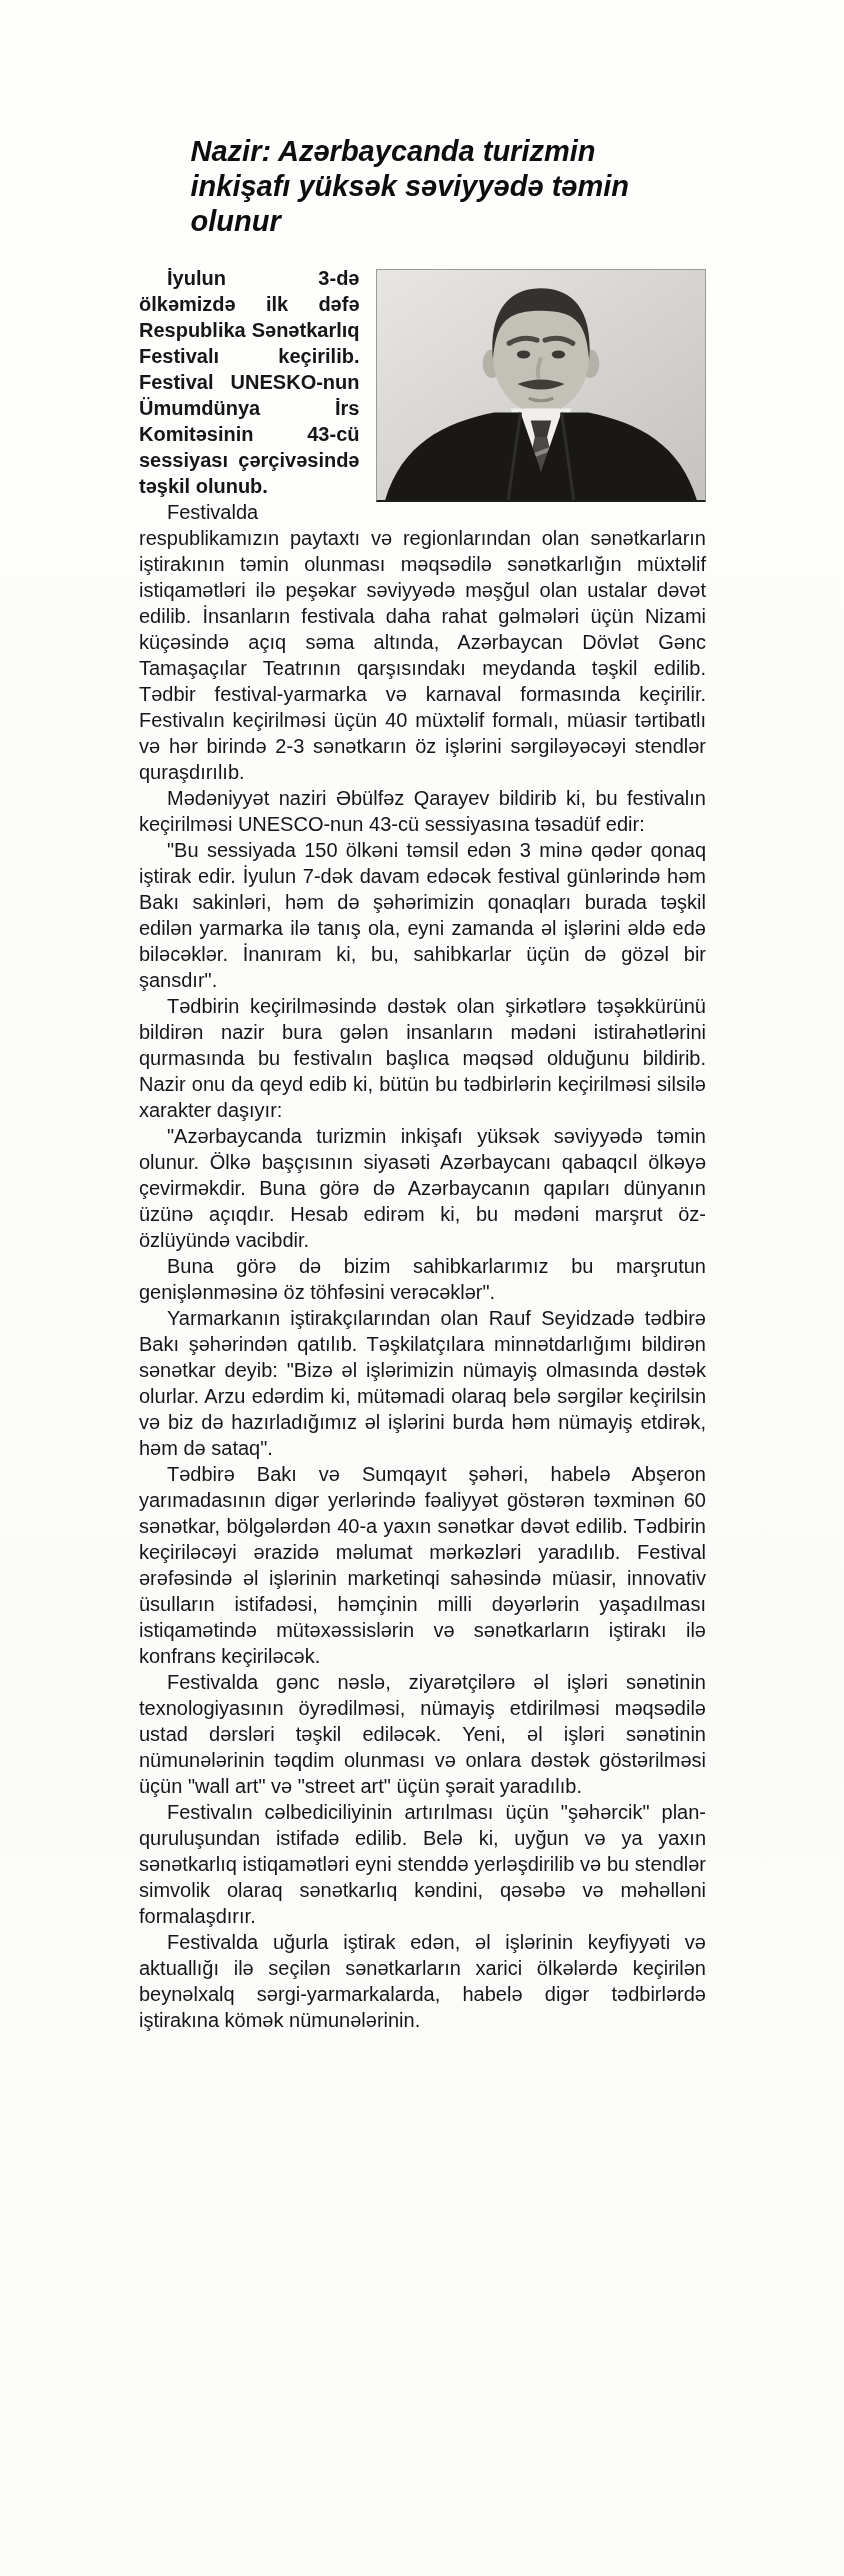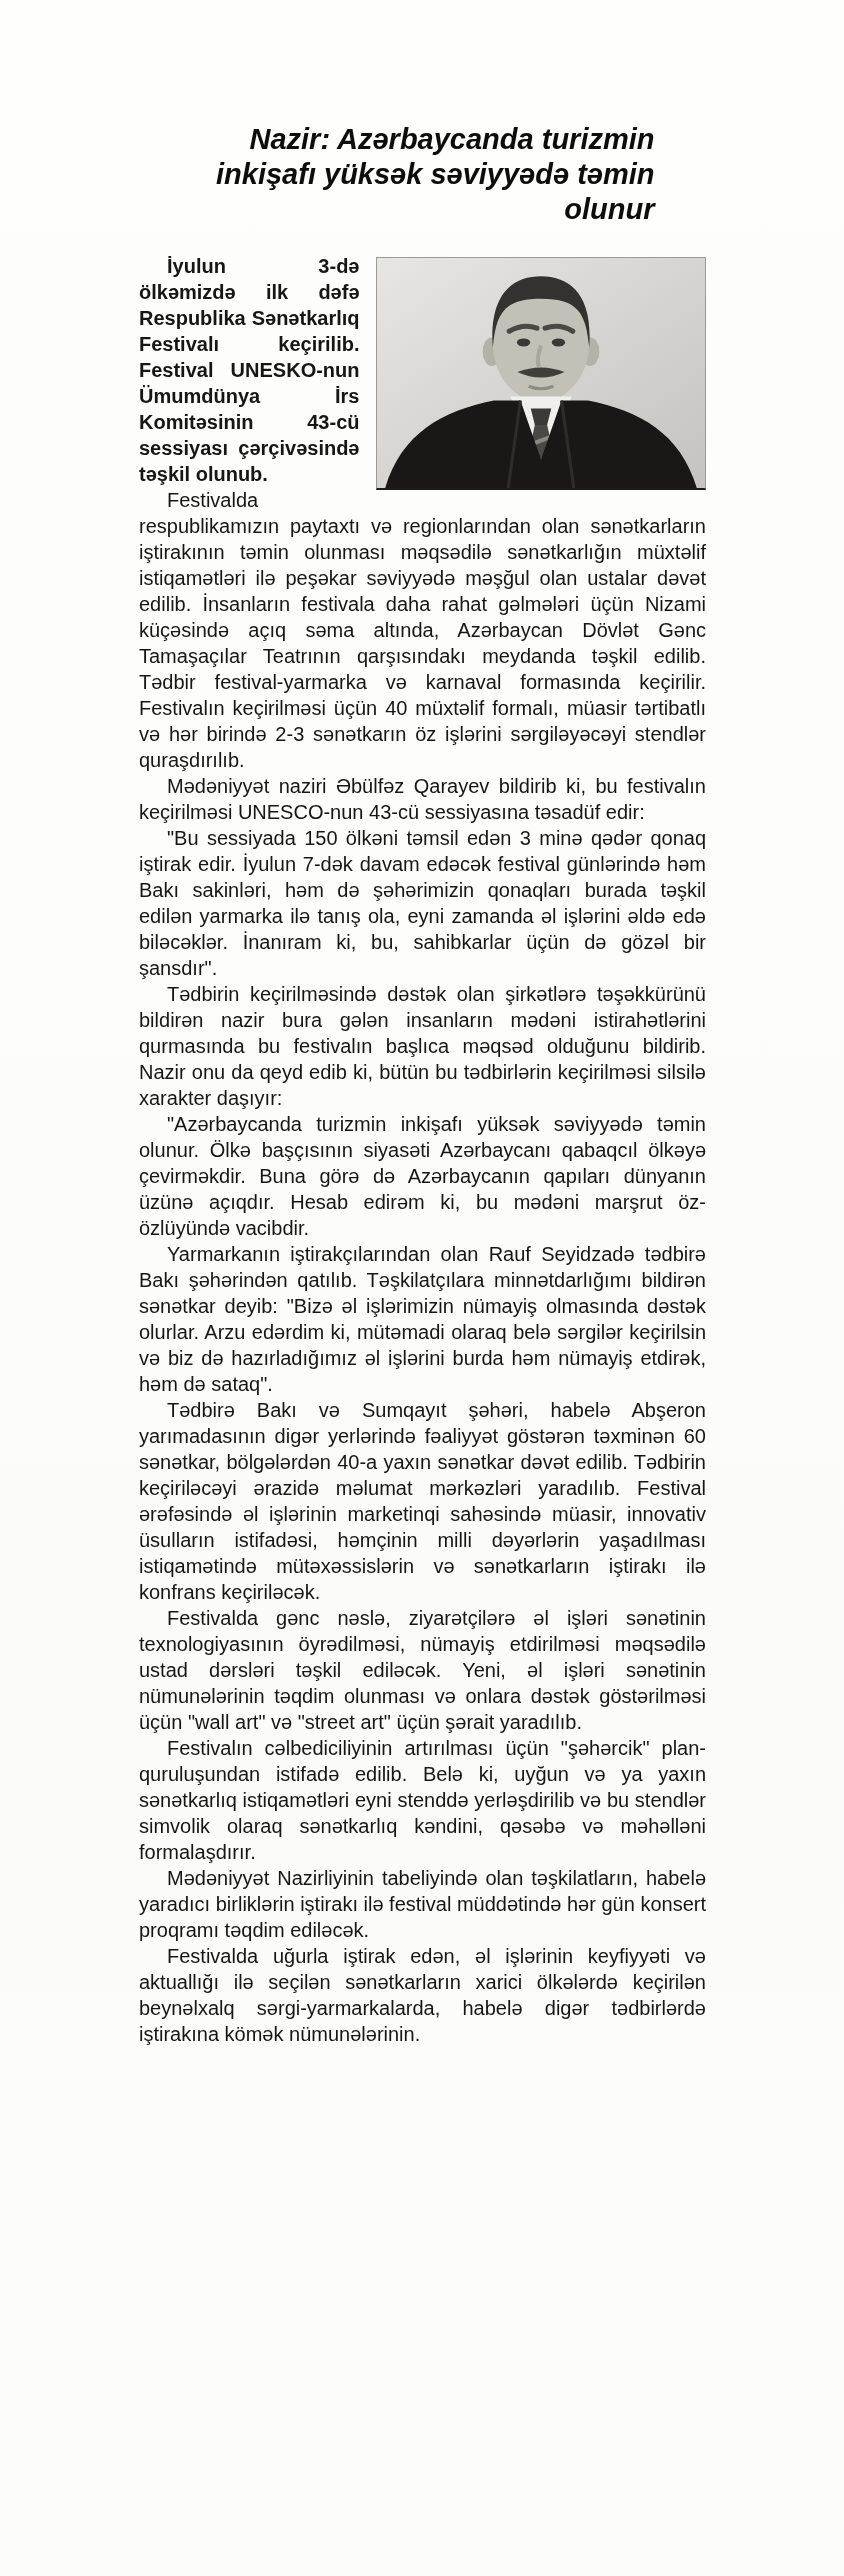--- a/index.html
+++ b/index.html
@@ -17,22 +17,22 @@
     position: relative;
     width: 845px;
     height: 2733px;
     box-sizing: border-box;
     padding-top: 118px;
     background: linear-gradient(180deg, #fefefd 0%, #fbfbf9 60%, #fcfcfa 100%);
     overflow: hidden;
   }
   .title {
     width: 464px;
-    margin: 4px auto 27px auto;
-    text-align: right;
+    margin: 16px auto 27px auto;
+    text-align: left;
     font-style: italic;
     font-weight: 700;
     font-size: 29px;
     line-height: 1.2;
     color: #0d0d0d;
   }
   .article {
     width: 567px;
     margin: 8px auto;
     font-size: 20px;
@@ -118,22 +118,22 @@
         <path d="M180,140 L192,226" stroke="#2e2d2a" stroke-width="3"></path>
       </svg>
     </figure>
 
     <p class="lead">İyulun 3-də ölkəmizdə ilk dəfə Respublika Sənətkarlıq Festivalı keçirilib. Festival UNESKO-nun Ümumdünya İrs Komitəsinin 43-cü sessiyası çərçivəsində təşkil olunub.</p>
     <p>Festivalda respublikamızın paytaxtı və regionlarından olan sənətkarların iştirakının təmin olunması məqsədilə sənətkarlığın müxtəlif istiqamətləri ilə peşəkar səviyyədə məşğul olan ustalar dəvət edilib. İnsanların festivala daha rahat gəlmələri üçün Nizami küçəsində açıq səma altında, Azərbaycan Dövlət Gənc Tamaşaçılar Teatrının qarşısındakı meydanda təşkil edilib. Tədbir festival-yarmarka və karnaval formasında keçirilir. Festivalın keçirilməsi üçün 40 müxtəlif formalı, müasir tərtibatlı və hər birində 2-3 sənətkarın öz işlərini sərgiləyəcəyi stendlər quraşdırılıb.</p>
     <p>Mədəniyyət naziri Əbülfəz Qarayev bildirib ki, bu festivalın keçirilməsi UNESCO-nun 43-cü sessiyasına təsadüf edir:</p>
     <p>"Bu sessiyada 150 ölkəni təmsil edən 3 minə qədər qonaq iştirak edir. İyulun 7-dək davam edəcək festival günlərində həm Bakı sakinləri, həm də şəhərimizin qonaqları burada təşkil edilən yarmarka ilə tanış ola, eyni zamanda əl işlərini əldə edə biləcəklər. İnanıram ki, bu, sahibkarlar üçün də gözəl bir şansdır".</p>
     <p>Tədbirin keçirilməsində dəstək olan şirkətlərə təşəkkürünü bildirən nazir bura gələn insanların mədəni istirahətlərini qurmasında bu festivalın başlıca məqsəd olduğunu bildirib. Nazir onu da qeyd edib ki, bütün bu tədbirlərin keçirilməsi silsilə xarakter daşıyır:</p>
     <p>"Azərbaycanda turizmin inkişafı yüksək səviyyədə təmin olunur. Ölkə başçısının siyasəti Azərbaycanı qabaqcıl ölkəyə çevirməkdir. Buna görə də Azərbaycanın qapıları dünyanın üzünə açıqdır. Hesab edirəm ki, bu mədəni marşrut öz-özlüyündə vacibdir.</p>
+    <p>Buna görə də bizim sahibkarlarımız bu marşrutun genişlənməsinə öz töhfəsini verəcəklər".</p>
     <p>Yarmarkanın iştirakçılarından olan Rauf Seyidzadə tədbirə Bakı şəhərindən qatılıb. Təşkilatçılara minnətdarlığımı bildirən sənətkar deyib: "Bizə əl işlərimizin nümayiş olmasında dəstək olurlar. Arzu edərdim ki, mütəmadi olaraq belə sərgilər keçirilsin və biz də hazırladığımız əl işlərini burda həm nümayiş etdirək, həm də sataq".</p>
     <p>Tədbirə Bakı və Sumqayıt şəhəri, habelə Abşeron yarımadasının digər yerlərində fəaliyyət göstərən təxminən 60 sənətkar, bölgələrdən 40-a yaxın sənətkar dəvət edilib. Tədbirin keçiriləcəyi ərazidə məlumat mərkəzləri yaradılıb. Festival ərəfəsində əl işlərinin marketinqi sahəsində müasir, innovativ üsulların istifadəsi, həmçinin milli dəyərlərin yaşadılması istiqamətində mütəxəssislərin və sənətkarların iştirakı ilə konfrans keçiriləcək.</p>
     <p>Festivalda gənc nəslə, ziyarətçilərə əl işləri sənətinin texnologiyasının öyrədilməsi, nümayiş etdirilməsi məqsədilə ustad dərsləri təşkil ediləcək. Yeni, əl işləri sənətinin nümunələrinin təqdim olunması və onlara dəstək göstərilməsi üçün "wall art" və "street art" üçün şərait yaradılıb.</p>
     <p>Festivalın cəlbediciliyinin artırılması üçün "şəhərcik" plan-quruluşundan istifadə edilib. Belə ki, uyğun və ya yaxın sənətkarlıq istiqamətləri eyni stenddə yerləşdirilib və bu stendlər simvolik olaraq sənətkarlıq kəndini, qəsəbə və məhəlləni formalaşdırır.</p>
-    <p>Mədəniyyət Nazirliyinin tabeliyində olan təşkilatların, habelə yaradıcı birliklərin iştirakı ilə festival müddətində hər gün konsert proqramı təqdim ediləcək.</p>
     <p>Festivalda uğurla iştirak edən, əl işlərinin keyfiyyəti və aktuallığı ilə seçilən sənətkarların xarici ölkələrdə keçirilən beynəlxalq sərgi-yarmarkalarda, habelə digər tədbirlərdə iştirakına kömək nümunələrinin.</p>
   </div>
 
 </div>
 
 
 </body></html>

